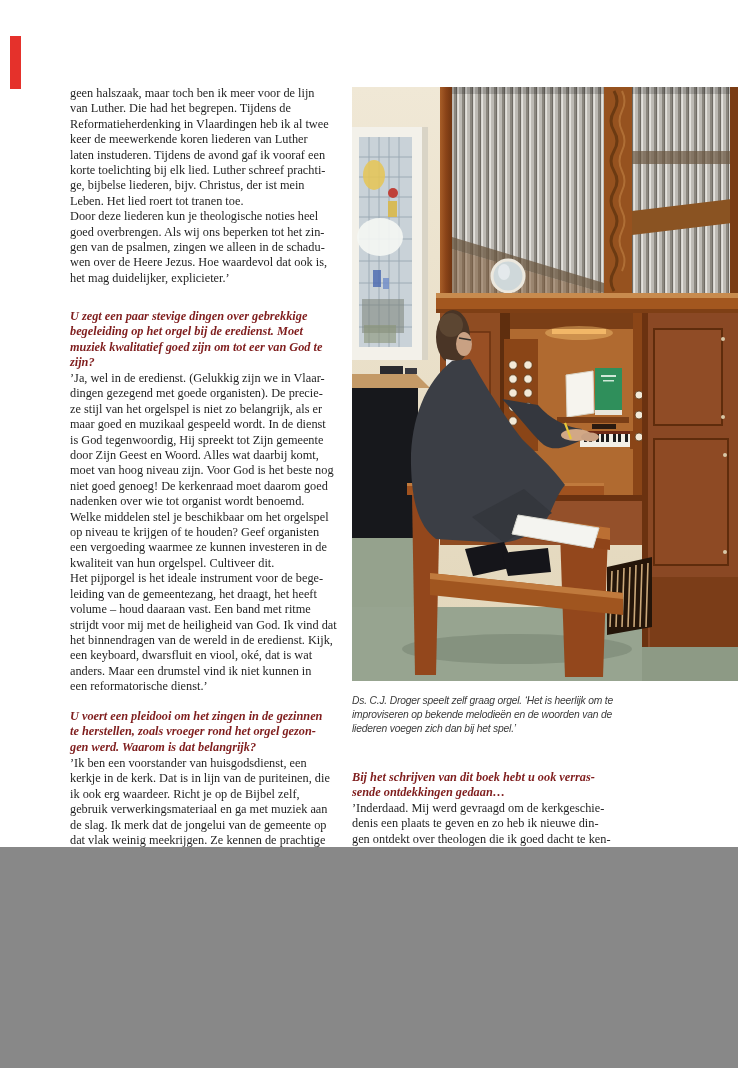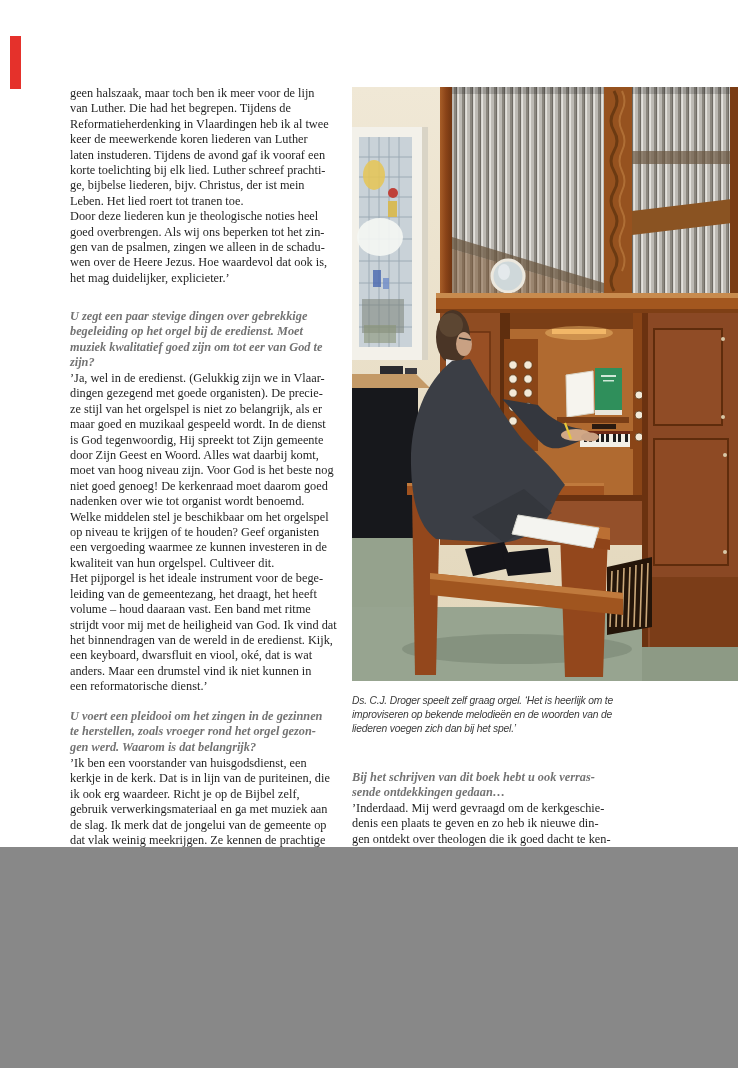--- a/index.html
+++ b/index.html
@@ -6,21 +6,21 @@
   .page{
     position:relative;width:738px;height:847px;background:#ffffff;
     overflow:hidden;font-family:"Liberation Serif",serif;color:#1e1e1e;
   }
   .abs{position:absolute;}
   .serif-block{
     font-family:"Liberation Serif",serif;
     font-size:12.3px;line-height:15.4px;white-space:pre;color:#1f1f1f;
   }
   .question{
-    font-weight:bold;font-style:italic;color:#737373;
+    font-weight:bold;font-style:italic;color:#7f1d1d;
   }
   .caption{
     font-family:"Liberation Sans",sans-serif;font-style:italic;
     font-size:10.3px;line-height:14px;color:#3a3a3a;white-space:pre;
     letter-spacing:-0.2px;
   }
   .sidebar{
     font-family:"Liberation Sans",sans-serif;font-size:9.8px;line-height:13.9px;
     color:#575757;letter-spacing:-0.25px;width:84px;
   }

